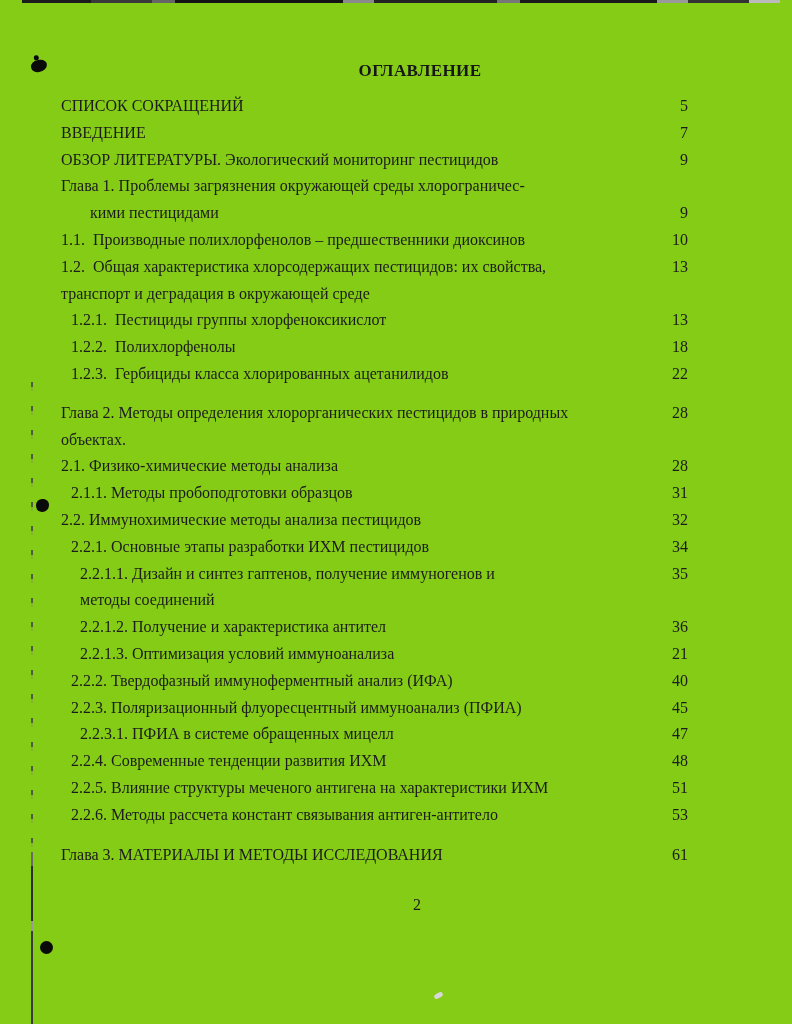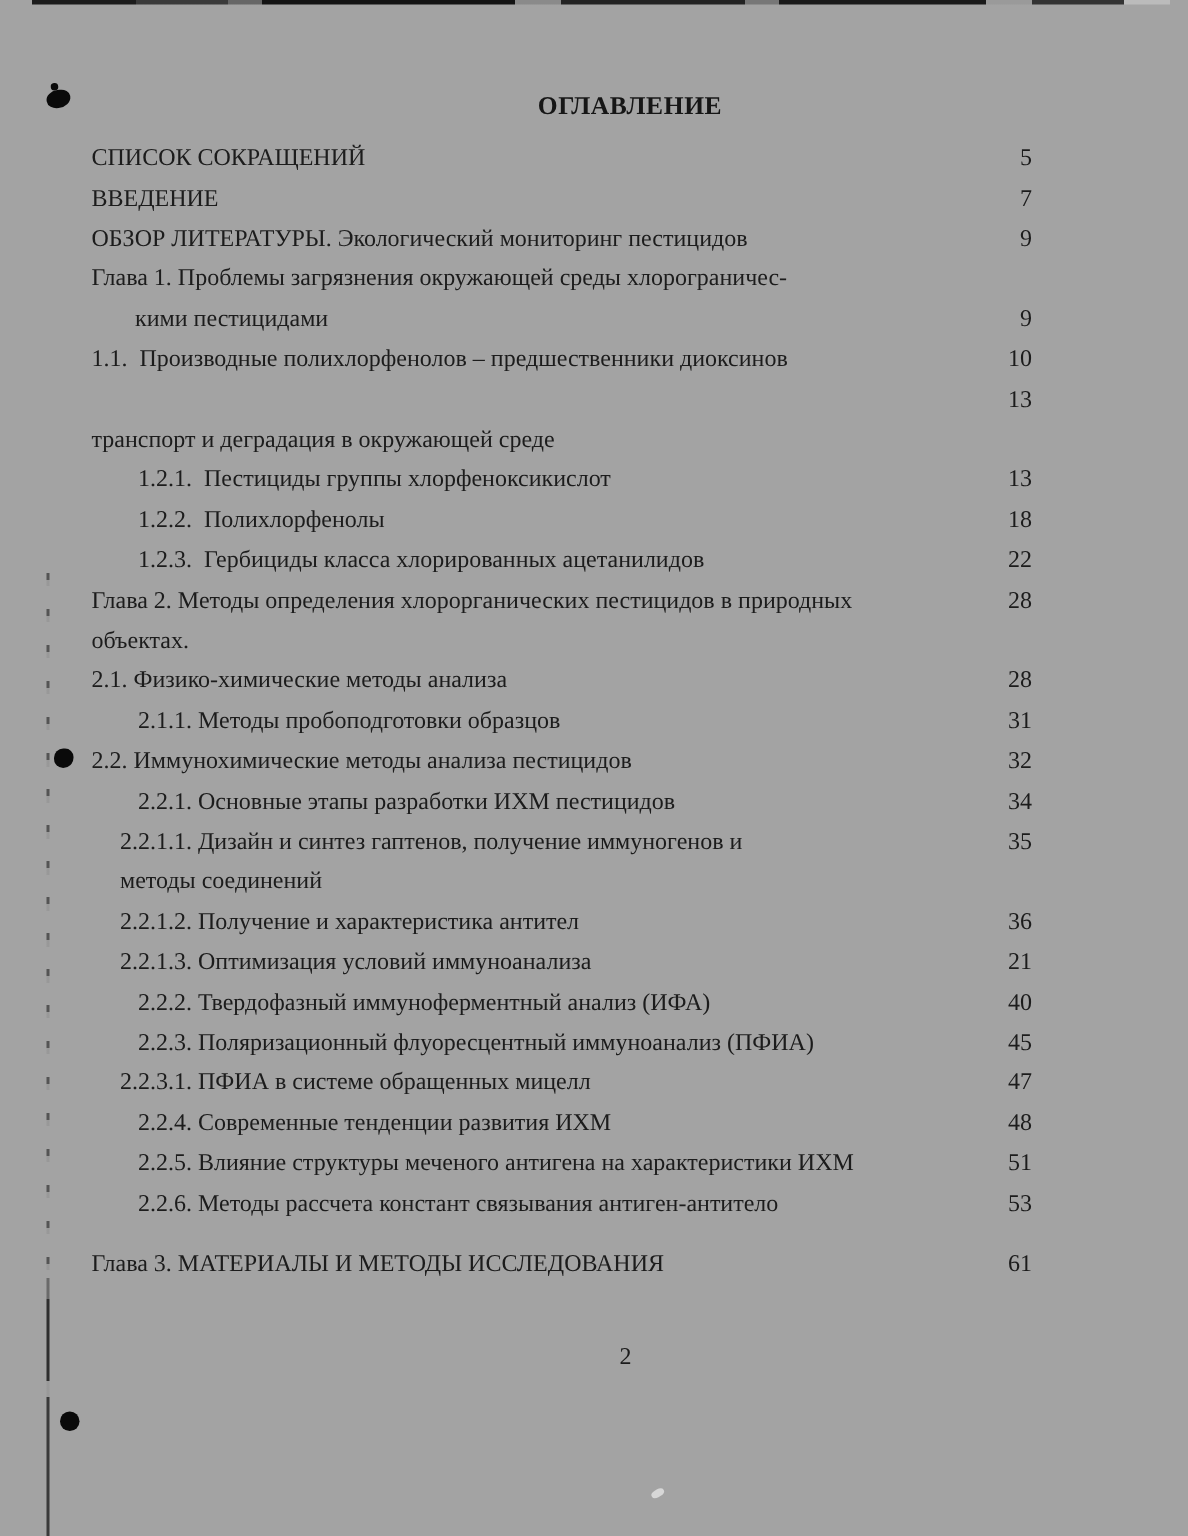--- a/index.html
+++ b/index.html
@@ -6,21 +6,21 @@
     margin: 0; padding: 0;
     width: 792px; height: 1024px;
     background: #fdfdfd;
     overflow: hidden;
     font-family: "Liberation Serif", "DejaVu Serif", serif;
     color: #1c1c1c;
   }
   .page {
     position: relative;
     width: 792px; height: 1024px;
-    background: #a3a3a3;
+    background: #84cc16;
   }
 
   
   .top-scan-line {
     position: absolute; top: 0; left: 14px; width: 766px; height: 3px;
     background: linear-gradient(90deg,
       transparent 0 1%, #1c1c1c 1% 10%, #3a3a3a 10% 18%, #666 18% 21%,
       #141414 21% 43%, #8a8a8a 43% 47%, #232323 47% 63%, #777 63% 66%,
       #1a1a1a 66% 84%, #9a9a9a 84% 88%, #333 88% 96%, #bbb 96% 100%);
   }
@@ -65,21 +65,21 @@
     letter-spacing: 0.4px; color: #161616;
   }
   .toc {
     position: absolute; top: 93px; left: 0; width: 792px;
     font-size: 16px;
   }
   .toc-row {
     position: relative; height: 26.8px; line-height: 26.8px;
     padding-left: 61px;
   }
-  .toc-row.indent-1 { padding-left: 92px; }
+  .toc-row.indent-1 { padding-left: 71px; }
   .toc-row.indent-2 { padding-left: 80px; }
   .toc-row.hang { padding-left: 90px; }
   .toc-entry-text { white-space: pre; display: inline-block; }
   .toc-page-number {
     position: absolute; right: 104px; top: 0; width: 44px;
     text-align: right;
   }
   .footer-page-number {
     position: absolute; top: 896px; left: 392px; width: 50px;
     text-align: center; font-size: 16px;
@@ -119,39 +119,40 @@
   </div>
       <div class="toc-row indent-0 hang">
     <span class="toc-entry-text">кими пестицидами</span>
     <span class="toc-page-number">9</span>
   </div>
       <div class="toc-row indent-0">
     <span class="toc-entry-text">1.1.  Производные полихлорфенолов – предшественники диоксинов</span>
     <span class="toc-page-number">10</span>
   </div>
       <div class="toc-row indent-0">
+    <span class="toc-entry-text">1.2.  Общая характеристика хлорсодержащих пестицидов: их свойства,</span>
     <span class="toc-page-number">13</span>
   </div>
       <div class="toc-row indent-0">
     <span class="toc-entry-text">транспорт и деградация в окружающей среде</span>
     <span class="toc-page-number"></span>
   </div>
       <div class="toc-row indent-1">
     <span class="toc-entry-text">1.2.1.  Пестициды группы хлорфеноксикислот</span>
     <span class="toc-page-number">13</span>
   </div>
       <div class="toc-row indent-1">
     <span class="toc-entry-text">1.2.2.  Полихлорфенолы</span>
     <span class="toc-page-number">18</span>
   </div>
       <div class="toc-row indent-1">
     <span class="toc-entry-text">1.2.3.  Гербициды класса хлорированных ацетанилидов</span>
     <span class="toc-page-number">22</span>
   </div>
-      <div class="toc-row indent-0" style="">
+      <div class="toc-row indent-0" style="margin-top: 12px;">
     <span class="toc-entry-text">Глава 2. Методы определения хлорорганических пестицидов в природных</span>
     <span class="toc-page-number">28</span>
   </div>
       <div class="toc-row indent-0">
     <span class="toc-entry-text">объектах.</span>
     <span class="toc-page-number"></span>
   </div>
       <div class="toc-row indent-0">
     <span class="toc-entry-text">2.1. Физико-химические методы анализа</span>
     <span class="toc-page-number">28</span>

